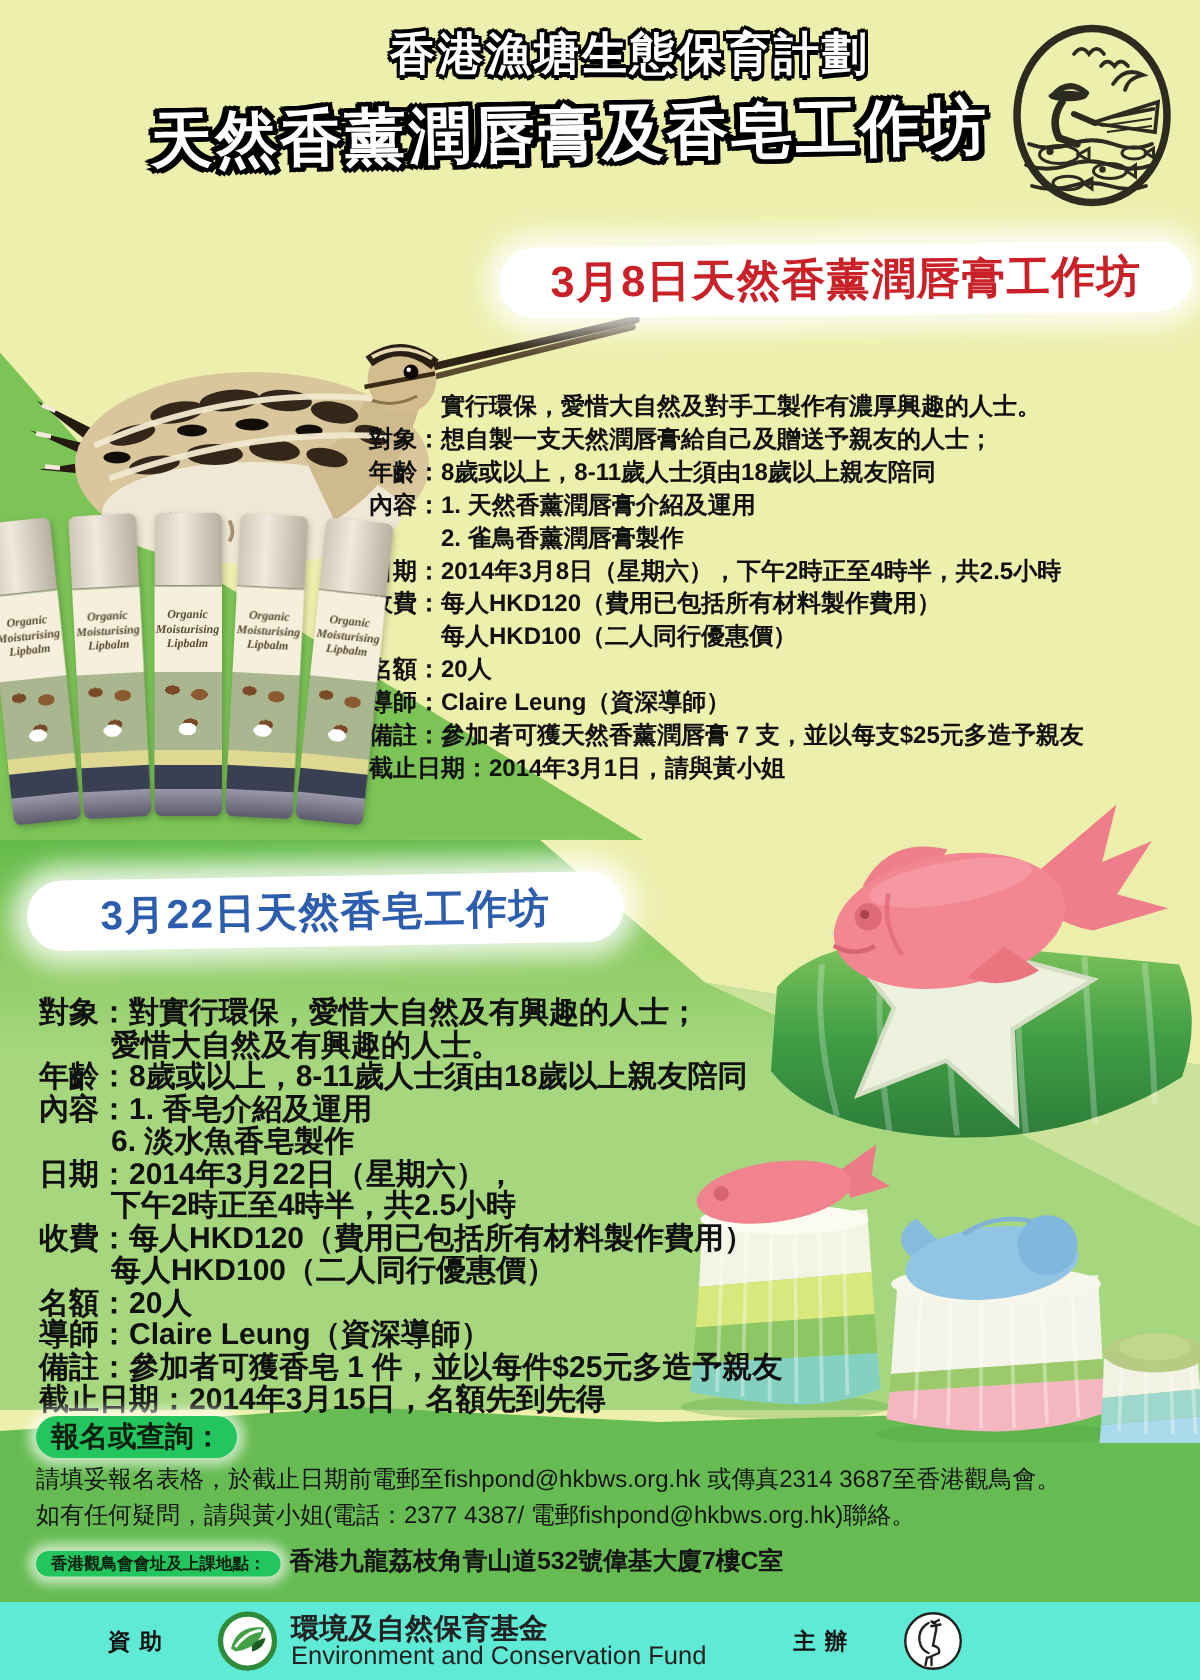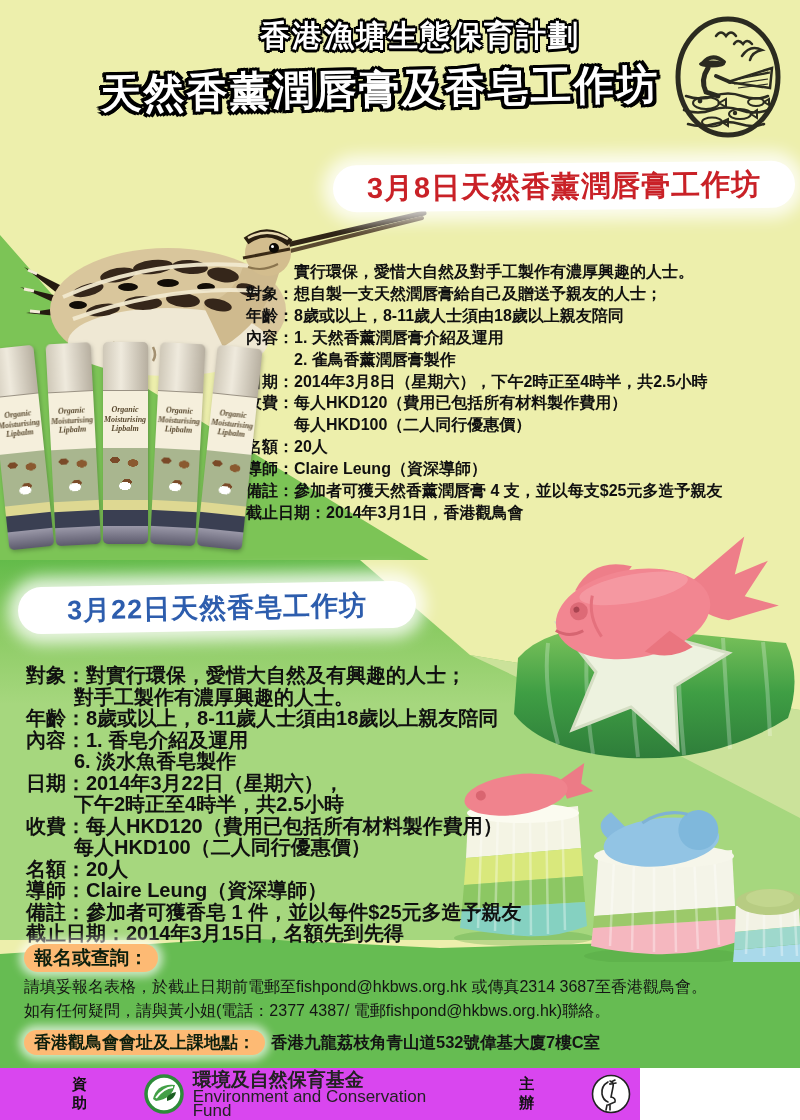--- a/index.html
+++ b/index.html
@@ -44,30 +44,30 @@
   
   .details{position:absolute;color:#101010;font-weight:700;}
   .w1-details{top:261px;left:246px;width:552px;font-size:16px;line-height:21.9px;}
   .w2-details{top:665px;left:26px;width:470px;font-size:20px;line-height:21.5px;}
   .drow{white-space:nowrap;}
   .drow.ind{padding-left:48px;}
   .dlab{white-space:pre;}
 
   
   .reg{position:absolute;top:944px;left:24px;width:760px;color:#141414;}
-  .blob-inline{display:inline-block;background:#fdba74;border-radius:14px;padding:1px 10px;
+  .blob-inline{display:inline-block;background:#22c55e;border-radius:14px;padding:1px 10px;
                box-shadow:0 0 8px 5px rgba(255,255,255,.65);font-weight:800;color:#0d1f0d;}
   .reg-heading{font-size:19px;margin-bottom:3px;}
   .reg-line{font-size:16px;line-height:24px;}
   .reg-addr{margin-top:7px;font-size:16.5px;}
-  .addr-label{font-size:17px;}
+  .addr-label{font-size:11px;}
   .addr-text{margin-left:6px;font-weight:600;}
 
   
-  .footerbar{position:absolute;top:1068px;left:0;width:640px;height:52px;background:#d946ef;
+  .footerbar{position:absolute;top:1068px;left:0;width:800px;height:52px;background:#5eead4;
              display:flex;align-items:center;padding-left:72px;box-sizing:border-box;}
   .f-label{font-size:15px;font-weight:bold;color:#111;letter-spacing:6px;}
   .f-logo{width:42px;height:42px;margin-left:30px;margin-right:8px;flex:0 0 auto;}
   .f-zh{font-size:19px;font-weight:bold;color:#222;line-height:20px;}
   .f-zh.spaced{letter-spacing:13px;}
   .f-en{font-size:17px;color:#222;line-height:14px;}
   .f-gap{margin-left:58px;}
 
   
   .tubes{position:absolute;top:330px;left:0;width:250px;height:214px;
@@ -209,22 +209,22 @@
     <div class="drow ind"><span class="dtxt">實行環保，愛惜大自然及對手工製作有濃厚興趣的人士。</span></div>
     <div class="drow"><span class="dlab">對象：</span><span class="dtxt">想自製一支天然潤唇膏給自己及贈送予親友的人士；</span></div>
     <div class="drow"><span class="dlab">年齡：</span><span class="dtxt">8歲或以上，8-11歲人士須由18歲以上親友陪同</span></div>
     <div class="drow"><span class="dlab">內容：</span><span class="dtxt">1. 天然香薰潤唇膏介紹及運用</span></div>
     <div class="drow ind"><span class="dtxt">2. 雀鳥香薰潤唇膏製作</span></div>
     <div class="drow"><span class="dlab">日期：</span><span class="dtxt">2014年3月8日（星期六），下午2時正至4時半，共2.5小時</span></div>
     <div class="drow"><span class="dlab">收費：</span><span class="dtxt">每人HKD120（費用已包括所有材料製作費用）</span></div>
     <div class="drow ind"><span class="dtxt">每人HKD100（二人同行優惠價）</span></div>
     <div class="drow"><span class="dlab">名額：</span><span class="dtxt">20人</span></div>
     <div class="drow"><span class="dlab">導師：</span><span class="dtxt">Claire Leung（資深導師）</span></div>
-    <div class="drow"><span class="dlab">備註：</span><span class="dtxt">參加者可獲天然香薰潤唇膏 4 支，並以每支$25元多造予親友</span></div>
-    <div class="drow"><span class="dlab">截止日期：</span><span class="dtxt">2014年3月1日，香港觀鳥會</span></div>
+    <div class="drow"><span class="dlab">備註：</span><span class="dtxt">參加者可獲天然香薰潤唇膏 7 支，並以每支$25元多造予親友</span></div>
+    <div class="drow"><span class="dlab">截止日期：</span><span class="dtxt">2014年3月1日，請與黃小姐</span></div>
   </div>
 
   <div class="tubes">
     <div class="tube t1">
       <div class="cap"></div>
       <div class="lt">
           <span>Organic</span>
           <span>Moisturising</span>
           <span>Lipbalm</span>
         </div>
@@ -357,21 +357,21 @@
       <ellipse cx="334" cy="146" rx="34" ry="13" fill="#b7cc82"></ellipse>
       <ellipse cx="334" cy="142" rx="24" ry="9" fill="#c2d68e"></ellipse>
     </g>
   </svg>
 
   <div class="w2-blob blob">
     <span class="w2-title">3月22日天然香皂工作坊</span>
   </div>
   <div class="details w2-details">
     <div class="drow"><span class="dlab">對象：</span><span class="dtxt">對實行環保，愛惜大自然及有興趣的人士；</span></div>
-    <div class="drow ind"><span class="dtxt">對手工製作有濃厚興趣的人士。</span></div>
+    <div class="drow ind"><span class="dtxt">愛惜大自然及有興趣的人士。</span></div>
     <div class="drow"><span class="dlab">年齡：</span><span class="dtxt">8歲或以上，8-11歲人士須由18歲以上親友陪同</span></div>
     <div class="drow"><span class="dlab">內容：</span><span class="dtxt">1. 香皂介紹及運用</span></div>
     <div class="drow ind"><span class="dtxt">6. 淡水魚香皂製作</span></div>
     <div class="drow"><span class="dlab">日期：</span><span class="dtxt">2014年3月22日（星期六），</span></div>
     <div class="drow ind"><span class="dtxt">下午2時正至4時半，共2.5小時</span></div>
     <div class="drow"><span class="dlab">收費：</span><span class="dtxt">每人HKD120（費用已包括所有材料製作費用）</span></div>
     <div class="drow ind"><span class="dtxt">每人HKD100（二人同行優惠價）</span></div>
     <div class="drow"><span class="dlab">名額：</span><span class="dtxt">20人</span></div>
     <div class="drow"><span class="dlab">導師：</span><span class="dtxt">Claire Leung（資深導師）</span></div>
     <div class="drow"><span class="dlab">備註：</span><span class="dtxt">參加者可獲香皂 1 件，並以每件$25元多造予親友</span></div>

